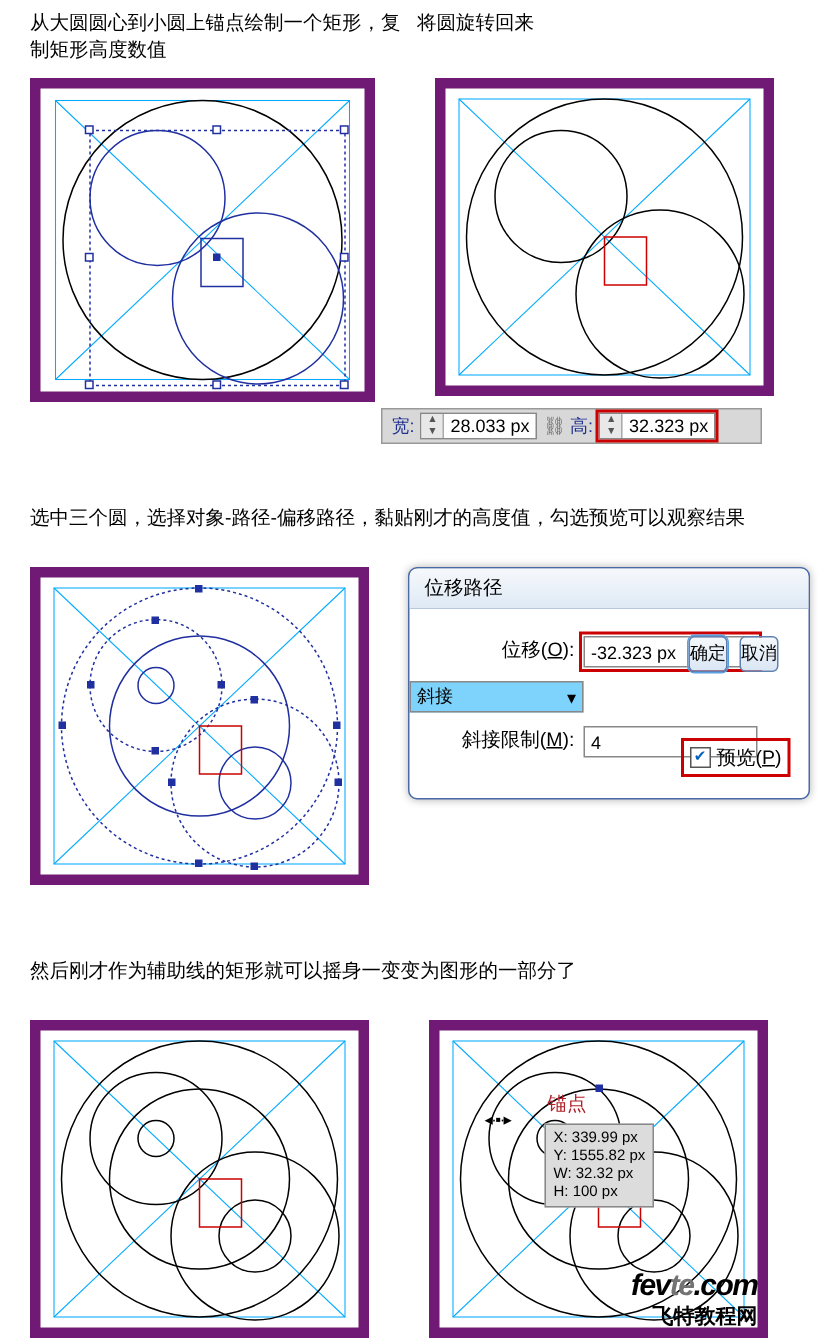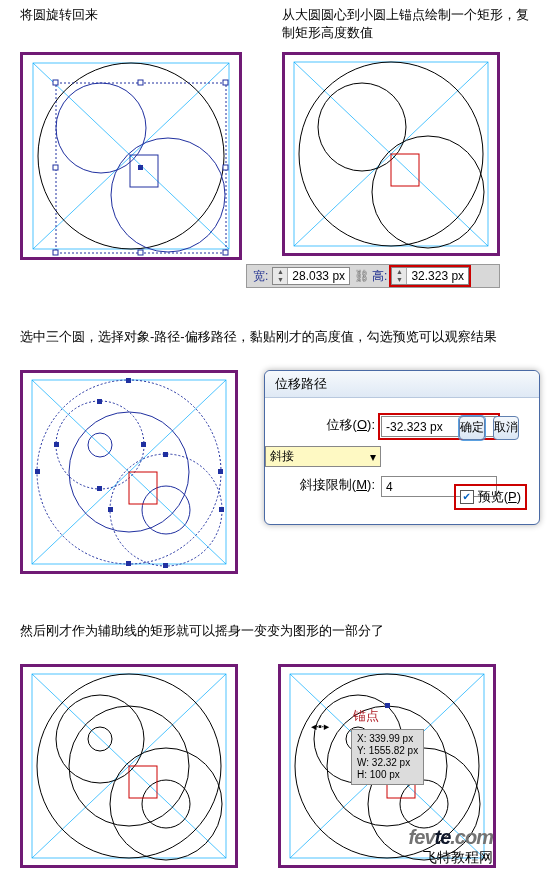--- a/index.html
+++ b/index.html
@@ -1,18 +1,18 @@
 <!DOCTYPE html>
 <html><head>
 <meta charset="utf-8">
 <style>
   body{margin:0;padding:0;width:560px;font-family:"Microsoft YaHei",SimSun,sans-serif;font-size:13px;color:#000;background:#fff}
   .row{display:flex}
   .step-text{padding:2px 0 8px 0}
-  .diagram{position:relative;border:3px solid #701a75}
+  .diagram{position:relative;border:7px solid #701a75}
   .guide{stroke:#00aaff;stroke-width:.7;fill:none}
   .obj{stroke:#000;stroke-width:1;fill:none}
   .sel{stroke:#2030a0;stroke-width:1;fill:none}
   .sel-dash{stroke:#2030a0;stroke-width:1;fill:none;stroke-dasharray:2 2}
   .handle{fill:#2030a0}
   .handle-open{fill:#fff;stroke:#2030a0;stroke-width:1}
   .red-rect{stroke:#c00;stroke-width:1;fill:none}
   
   .wh-bar{position:relative;height:22px;background:#d8d8d8;border:1px solid #999;display:flex;align-items:center;font-size:12px;padding:0 6px;gap:4px}
   .wh-lbl{color:#203090}
@@ -23,48 +23,48 @@
   .wh-hi{outline:2px solid #c00}
   .link-ico{width:14px;text-align:center;color:#666}
   
   .dlg{position:relative;width:292px;border:1px solid #4a6aa5;border-radius:6px;background:#fff;box-shadow:0 0 6px rgba(0,0,0,.3)}
   .dlg-title{height:26px;background:linear-gradient(#f6f9fc,#dfe9f5);border-bottom:1px solid #b8c8de;border-radius:6px 6px 0 0;padding:0 10px;font-size:13px;display:flex;align-items:center}
   .dlg-body{padding:18px 12px 18px 0;position:relative}
   .dlg-row{display:flex;align-items:flex-start;height:30px}
   .dlg-row label{width:110px;text-align:right;padding-right:6px}
   .dlg-row u{text-decoration:underline}
   .txt{border:1px solid #888;height:19px;padding:0 4px;display:flex;align-items:center;width:106px;font-size:12px}
-  .sel-box{border:1px solid #888;height:19px;padding:0 4px;display:flex;align-items:center;justify-content:space-between;width:106px;font-size:12px;background:#fef9c3}
+  .sel-box{border:1px solid #888;height:19px;padding:0 4px;display:flex;align-items:center;justify-content:space-between;width:106px;font-size:12px;background:#7dd3fc}
   .btn-col{position:absolute;right:12px;top:18px;display:flex;flex-direction:row;gap:8px;width:68px}
   .btn{height:22px;border:1px solid #6080b0;border-radius:4px;background:linear-gradient(#f4f8fc,#dae6f4);text-align:center;font-size:12px;line-height:20px}
   .btn.primary{box-shadow:0 0 0 1px #5aa0e0}
   .chk-wrap{position:absolute;right:12px;bottom:14px;display:flex;align-items:center;gap:4px;padding:2px 4px;border:2px solid #c00}
   .chk{width:12px;height:12px;border:1px solid #555;background:#fff;display:flex;align-items:center;justify-content:center;font-size:10px;color:#0060c0;line-height:10px}
   .hi-offset{outline:2px solid #c00;outline-offset:1px}
   
   .tip{position:absolute;background:#dcdcdc;border:1px solid #888;font-size:10px;padding:3px 5px;line-height:12px}
   .anchor-lbl{position:absolute;color:#b02028;font-size:13px}
   .anchor-cur{position:absolute;font-size:11px;color:#000;letter-spacing:-1px}
   
   .footer{position:absolute;right:0;bottom:-2px;width:120px;text-align:right}
   .footer .l1{font-size:20px;font-weight:bold;font-style:italic;letter-spacing:-1px}
-  .footer .l1 .g{color:#737373}
-  .footer .l1 .r{color:#0f172a}
-  .footer .l2{font-size:14px;font-weight:normal}
+  .footer .l1 .g{color:#000000}
+  .footer .l1 .r{color:#737373}
+  .footer .l2{font-size:14px;font-weight:bold}
 </style>
 </head>
 <body>
 
 <div style="padding:4px 20px 0 20px">
   <div class="row">
+    <div style="flex:1">
+      <div class="step-text" style="line-height:18px">从大圆圆心到小圆上锚点绘制一个矩形，复制矩形高度数值</div>
+    </div>
     <div style="width:262px">
       <div class="step-text">将圆旋转回来</div>
-    </div>
-    <div style="flex:1">
-      <div class="step-text" style="line-height:18px">从大圆圆心到小圆上锚点绘制一个矩形，复制矩形高度数值</div>
     </div>
   </div>
   <div class="row" style="gap:40px;align-items:flex-start;margin-top:2px">
 
     <div class="diagram" style="width:216px;height:202px">
       <svg width="216" height="202">
         <rect class="guide" x="10" y="8" width="196" height="186"></rect>
         <line class="guide" x1="10" y1="8" x2="206" y2="194"></line>
         <line class="guide" x1="10" y1="194" x2="206" y2="8"></line>
         <circle class="obj" cx="108" cy="101" r="93"></circle>

